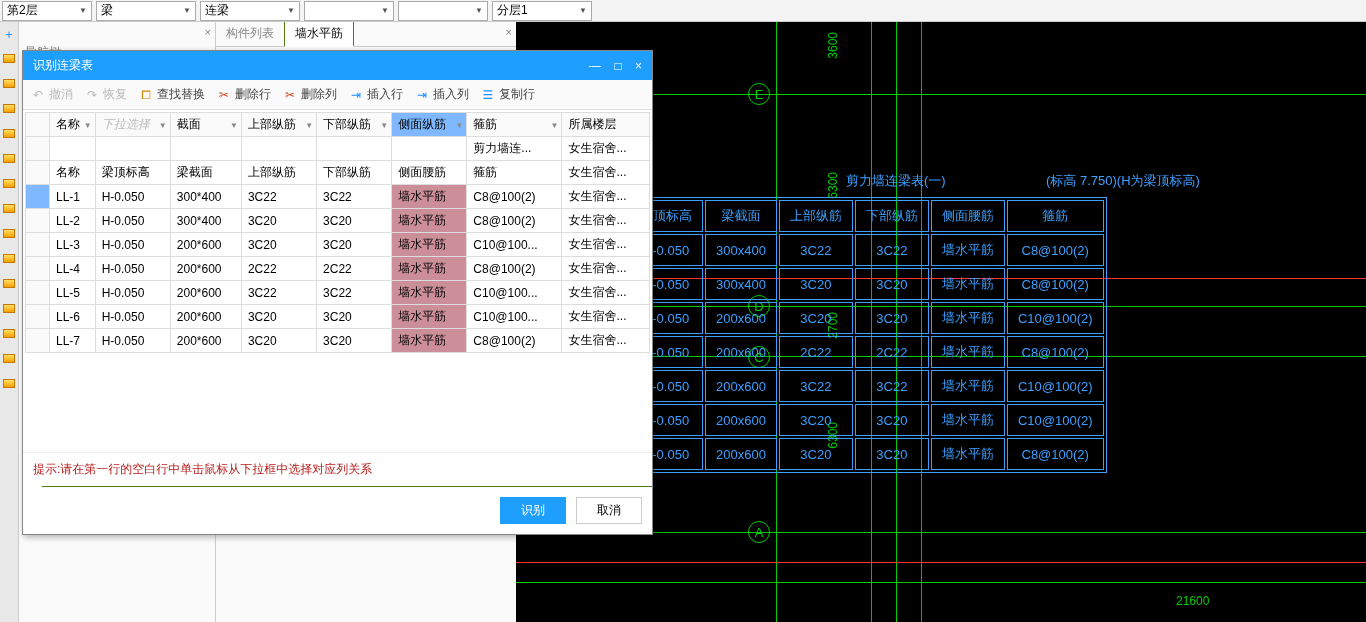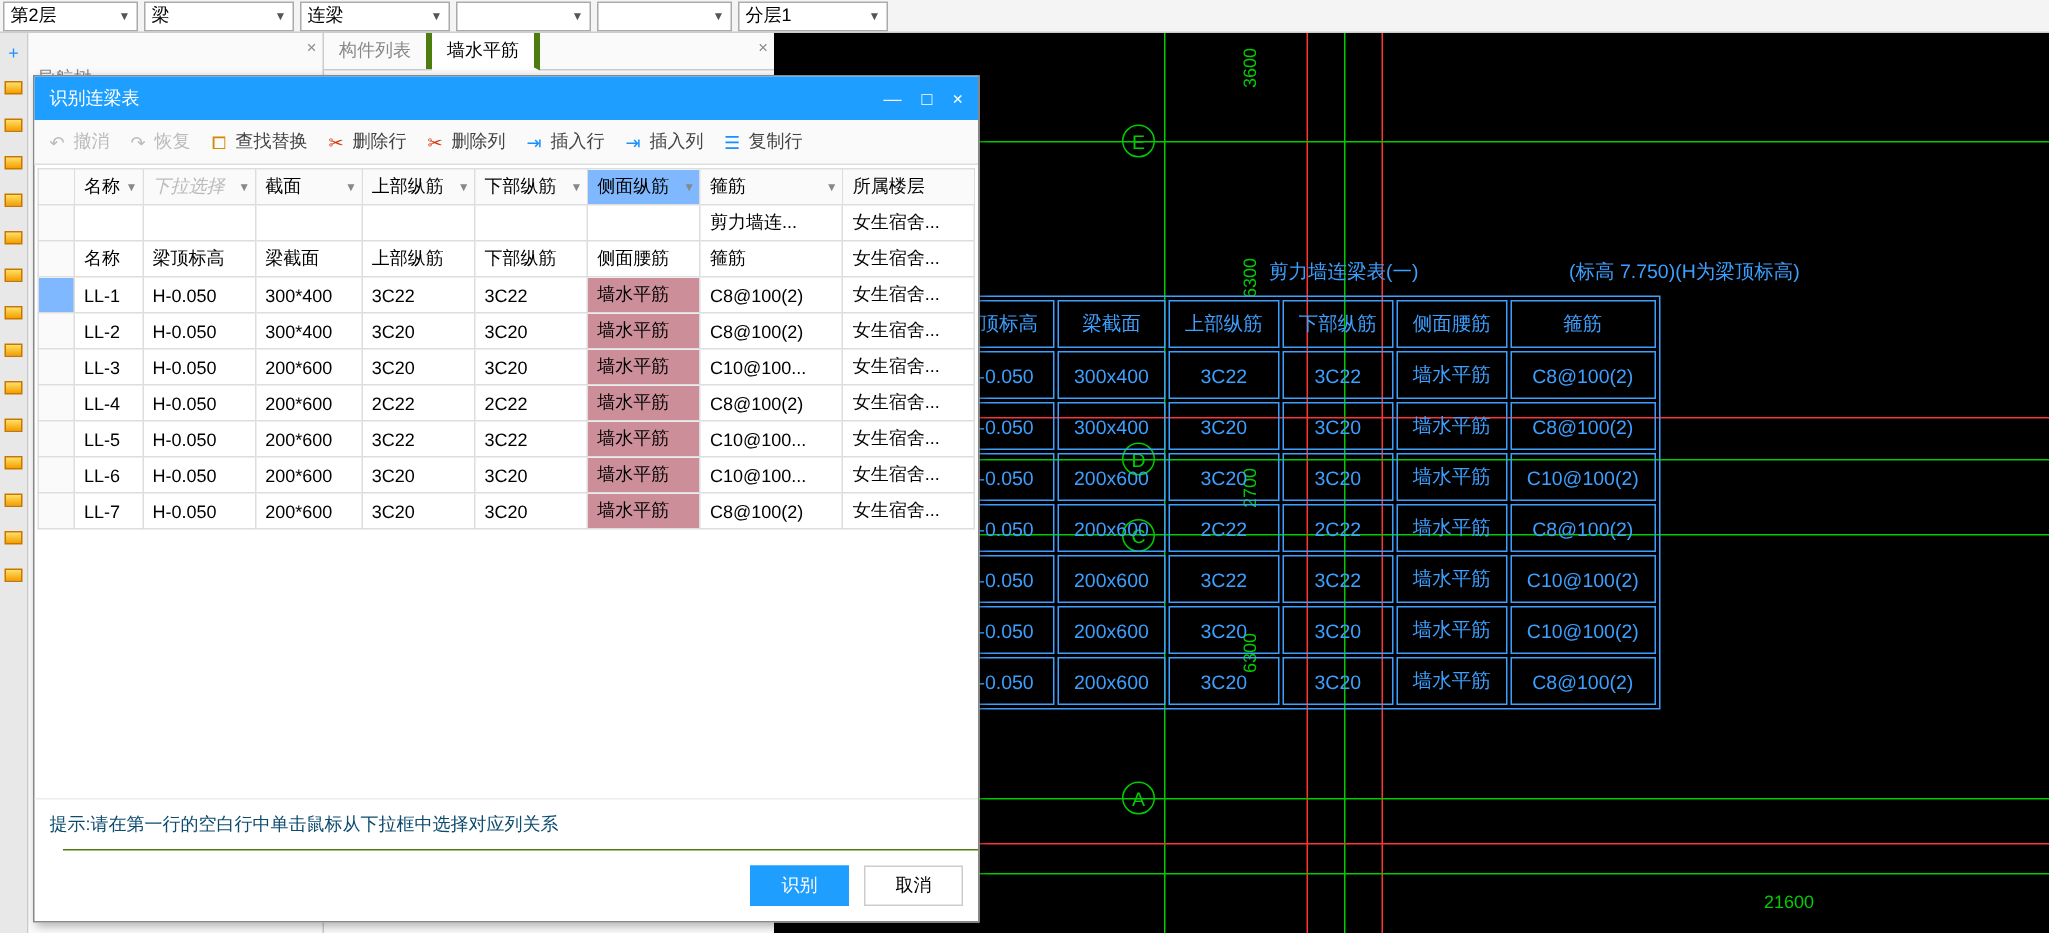--- a/index.html
+++ b/index.html
@@ -14,44 +14,44 @@
 .leftstrip { width: 19px; background: #e8e8e8; border-right: 1px solid #ccc; display: flex; flex-direction: column; align-items: center; padding-top: 2px; }
 .leftstrip .plus { color: #1890ff; font-size: 12px; margin: 4px 0; cursor: pointer; }
 .leftstrip .square { width: 12px; height: 9px; background: linear-gradient(#ffe066,#f59f00); border:1px solid #c77700; margin: 8px 0; cursor: pointer; }
 
 .tabstrip { width: 197px; background: #fafafa; border-right: 1px solid #ccc; position: relative; }
 .tabstrip .close { position: absolute; right: 4px; top: 4px; color: #888; cursor: pointer; font-size: 11px; }
 .tabstrip .navlabel { position:absolute; top:22px; left:6px; color:#888; }
 
 .centerpanel { width: 300px; background: #fafafa; position: relative; }
 .centerpanel .tabs { display: flex; border-bottom: 1px solid #ccc; }
-.centerpanel .tabs .tab { padding: 3px 10px; border-right: 4px solid #4d7c0f; color: #888; }
+.centerpanel .tabs .tab { padding: 3px 10px; border-right: 1px solid #4d7c0f; color: #888; }
 .centerpanel .tabs .tab.active { background: #fff; color: #000; border-bottom: 2px solid #fff; margin-bottom:-1px; }
 
 .cadcanvas { flex: 1; background: #000; position: relative; overflow: hidden; }
 
-.dialog { position: absolute; left: 22px; top: 50px; width: 631px; height: 565px; background: #fff; border: 1px solid #888; box-shadow: 2px 2px 6px rgba(0,0,0,.3); display:flex; flex-direction:column; z-index: 100; }
+.dialog { position: absolute; left: 22px; top: 50px; width: 631px; height: 485px; background: #fff; border: 1px solid #888; box-shadow: 2px 2px 6px rgba(0,0,0,.3); display:flex; flex-direction:column; z-index: 100; }
 .dialog-title { background: #1e9fff; color: #fff; padding: 6px 10px; display: flex; justify-content: space-between; align-items: center; }
 .dialog-title .ctrls span { margin-left: 10px; cursor: pointer; font-family: Arial; }
 .dialog-toolbar { padding: 6px 8px; display: flex; align-items: center; border-bottom: 1px solid #ddd; background: #fafafa; }
 .dialog-toolbar .tbtn { display: flex; align-items: center; margin-right: 12px; cursor: pointer; color: #444; }
 .dialog-toolbar .tbtn.disabled { color: #bbb; }
 .dialog-toolbar .ticon { margin-right: 4px; width: 14px; height:14px; display:inline-flex; align-items:center; justify-content:center; }
 
 .dialog-body { flex:1; overflow:auto; padding: 2px; }
 table.grid { border-collapse: collapse; width: 100%; }
 table.grid th, table.grid td { border: 1px solid #ddd; padding: 3px 6px; text-align: left; height: 20px; white-space: nowrap; overflow: hidden; text-overflow: ellipsis; }
 table.grid th { background: #fafafa; position: relative; font-weight: normal; }
 table.grid th .dd { position:absolute; right:3px; top:50%; transform:translateY(-50%); font-size:8px; color:#888; }
 table.grid th.selected { background: #7fb8ff; }
 table.grid td.rownum { background: #fafafa; width: 24px; }
 table.grid td.rowsel { background: #7fb8ff; }
 table.grid td.pink { background: #cc8f99; color:#000; }
 
-.dialog-hint { padding: 8px 10px; color: #0c4a6e; border-top: 1px solid #eee; margin-top: 28px; }
+.dialog-hint { padding: 8px 10px; color: #b91c1c; border-top: 1px solid #eee; margin-top: 28px; }
 .dialog-footer { padding: 10px; display: flex; justify-content: flex-end; gap: 10px; border-top: 1px solid #4d7c0f; margin-left: 19px; }
 .dialog-footer button { padding: 4px 20px; border: 1px solid #ccc; background: #fff; cursor: pointer; }
 .dialog-footer button.primary { background: #1e9fff; color: #fff; border-color: #1e9fff; }
 
 
 .cadcanvas .gridline { position: absolute; }
 .cadcanvas .gridline.h { height: 1px; left:0; right:0; }
 .cadcanvas .gridline.v { width: 1px; top:0; bottom:0; }
 .cadcanvas .green { background: #0c0; }
 .cadcanvas .red { background: #f33; }

